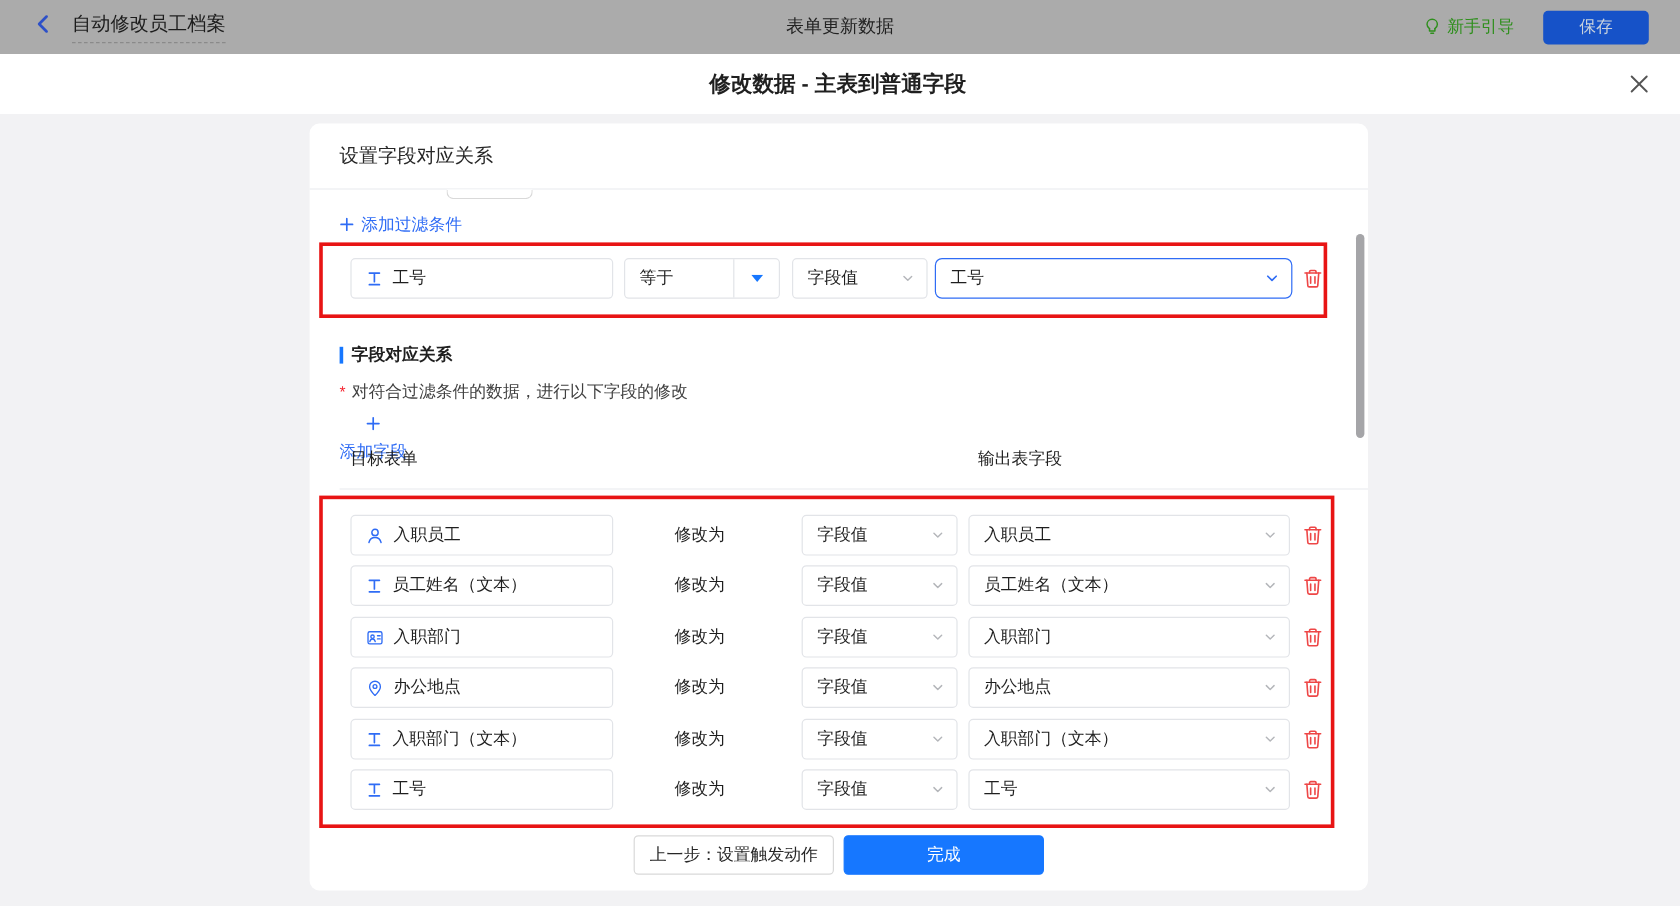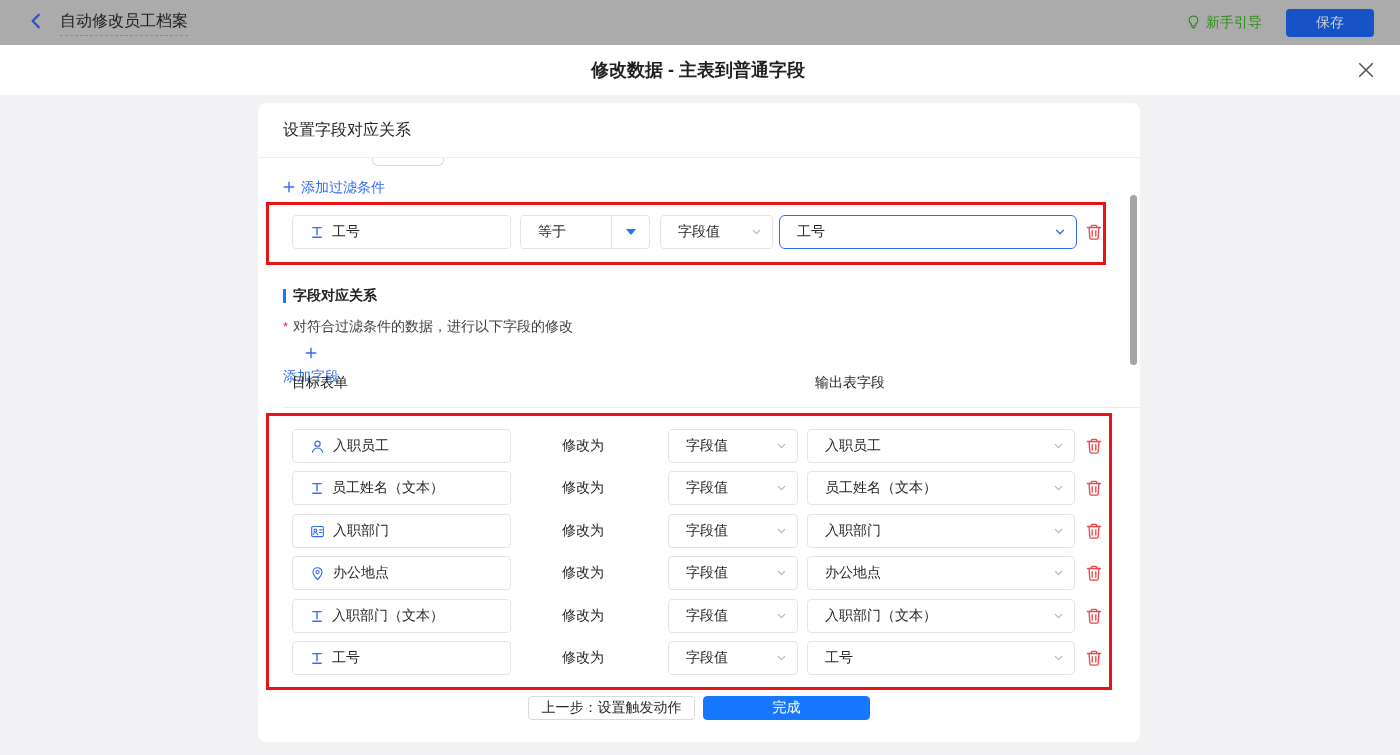--- a/index.html
+++ b/index.html
@@ -24,21 +24,21 @@
   
   .modal-body{position:absolute;left:0;top:95px;width:1400px;height:660px;background:#f2f2f4;}
   .card{position:absolute;left:258px;top:8px;width:882px;height:639px;background:#fff;border-radius:8px;}
   .card-header{position:absolute;left:0;top:0;width:100%;height:55px;border-bottom:1px solid #ebedf0;box-sizing:border-box;}
   .card-title{position:absolute;left:25px;top:0;height:55px;display:flex;align-items:center;font-size:16px;font-weight:500;color:#262626;}
   .peek-box{position:absolute;left:114px;top:55px;width:72px;height:8px;border:1px solid #d9d9d9;border-top:none;border-radius:0 0 6px 6px;background:#fff;box-sizing:border-box;}
   .add-link{position:absolute;display:flex;align-items:center;gap:6px;font-size:14px;color:#2f6cf5;cursor:pointer;}
   .add-filter{left:25px;top:76px;}
   .add-field{left:25px;top:243px;flex-direction:column;}
   
-  .box{position:absolute;height:34px;background:#fff;border:1px solid #e2e4e8;border-radius:4px;box-sizing:border-box;display:flex;align-items:center;padding:0 17px;font-size:14px;color:#1f1f1f;cursor:pointer;}
+  .box{position:absolute;height:34px;background:#fff;border:1px solid #e2e4e8;border-radius:4px;box-sizing:border-box;display:flex;align-items:center;padding:0 12px;font-size:14px;color:#1f1f1f;cursor:pointer;}
   .box .fld-ic{margin-right:8px;display:flex;align-items:center;}
   .sel-chevron{position:absolute;right:10px;top:50%;transform:translateY(-50%);display:flex;}
   .f-input{left:34px;top:112px;width:219px;}
   .f-op{left:262px;top:112px;width:130px;padding-right:48px;}
   .f-op .caret-zone{position:absolute;right:0;top:0;width:37px;height:100%;border-left:1px solid #e2e4e8;display:flex;align-items:center;justify-content:center;}
   .f-type{left:402px;top:112px;width:113px;}
   .f-field{left:521px;top:112px;width:298px;border:1.5px solid #2f6cf5;border-radius:6px;}
   .trash{position:absolute;width:18px;height:18px;cursor:pointer;display:flex;}
   .f-trash{left:827px;top:120px;}
   
@@ -56,37 +56,38 @@
   .divider{position:absolute;left:25px;top:304px;width:857px;height:1px;background:#ebedf0;}
   
   .map-row{position:absolute;left:0;width:100%;height:34px;}
   .t-box{left:34px;top:0;width:219px;}
   .mod-label{position:absolute;left:304px;top:8px;font-size:14px;color:#1f1f1f;}
   .v-sel{left:410px;top:0;width:130px;}
   .o-sel{left:549px;top:0;width:268px;}
   .row-trash{left:827px;top:8px;}
   
   .footer{position:absolute;left:0;top:593px;width:100%;display:flex;justify-content:center;gap:8px;}
-  .f-btn{height:24px;width:167px;box-sizing:border-box;background:#fff;border:1px solid #d9d9d9;border-radius:4px;font-size:14px;color:#262626;display:flex;align-items:center;justify-content:center;cursor:pointer;}
+  .f-btn{height:33px;width:167px;box-sizing:border-box;background:#fff;border:1px solid #d9d9d9;border-radius:4px;font-size:14px;color:#262626;display:flex;align-items:center;justify-content:center;cursor:pointer;}
   .f-btn.primary{background:#1677ff;border-color:#1677ff;color:#fff;}
   
   .scroll-thumb{position:absolute;left:872px;top:92px;width:7px;height:170px;background:#a5a5a8;border-radius:4px;cursor:pointer;}
 </style>
 </head>
 <body>
 
 <div class="topbar">
   <div class="back-btn">
     <span>
       <svg width="18" height="18" viewBox="0 0 16 16" fill="none">
           <path d="M10.5 2.5L5 8l5.5 5.5" stroke="#2d50c8" stroke-width="2" stroke-linecap="round" stroke-linejoin="round"></path>
         </svg>
     </span>
   </div>
   <div class="flow-title">自动修改员工档案</div>
+  <div class="center-title">表单更新数据</div>
   <div class="topbar-right">
     <div class="guide">
       <span>
         <svg width="15" height="15" viewBox="0 0 16 16" fill="none" stroke="#2f8f1d" stroke-width="1.3" stroke-linecap="round">
           <path d="M5.6 10.6C4.3 9.7 3.4 8.3 3.4 6.7 3.4 4.1 5.5 2.2 8 2.2s4.6 1.9 4.6 4.5c0 1.6-.9 3-2.2 3.9"></path>
           <path d="M5.9 12.7h4.2M6.8 14.6h2.4M5.6 10.6v2.1M10.4 10.6v2.1"></path>
         </svg>
       </span>
       <span>新手引导</span>
     </div>

